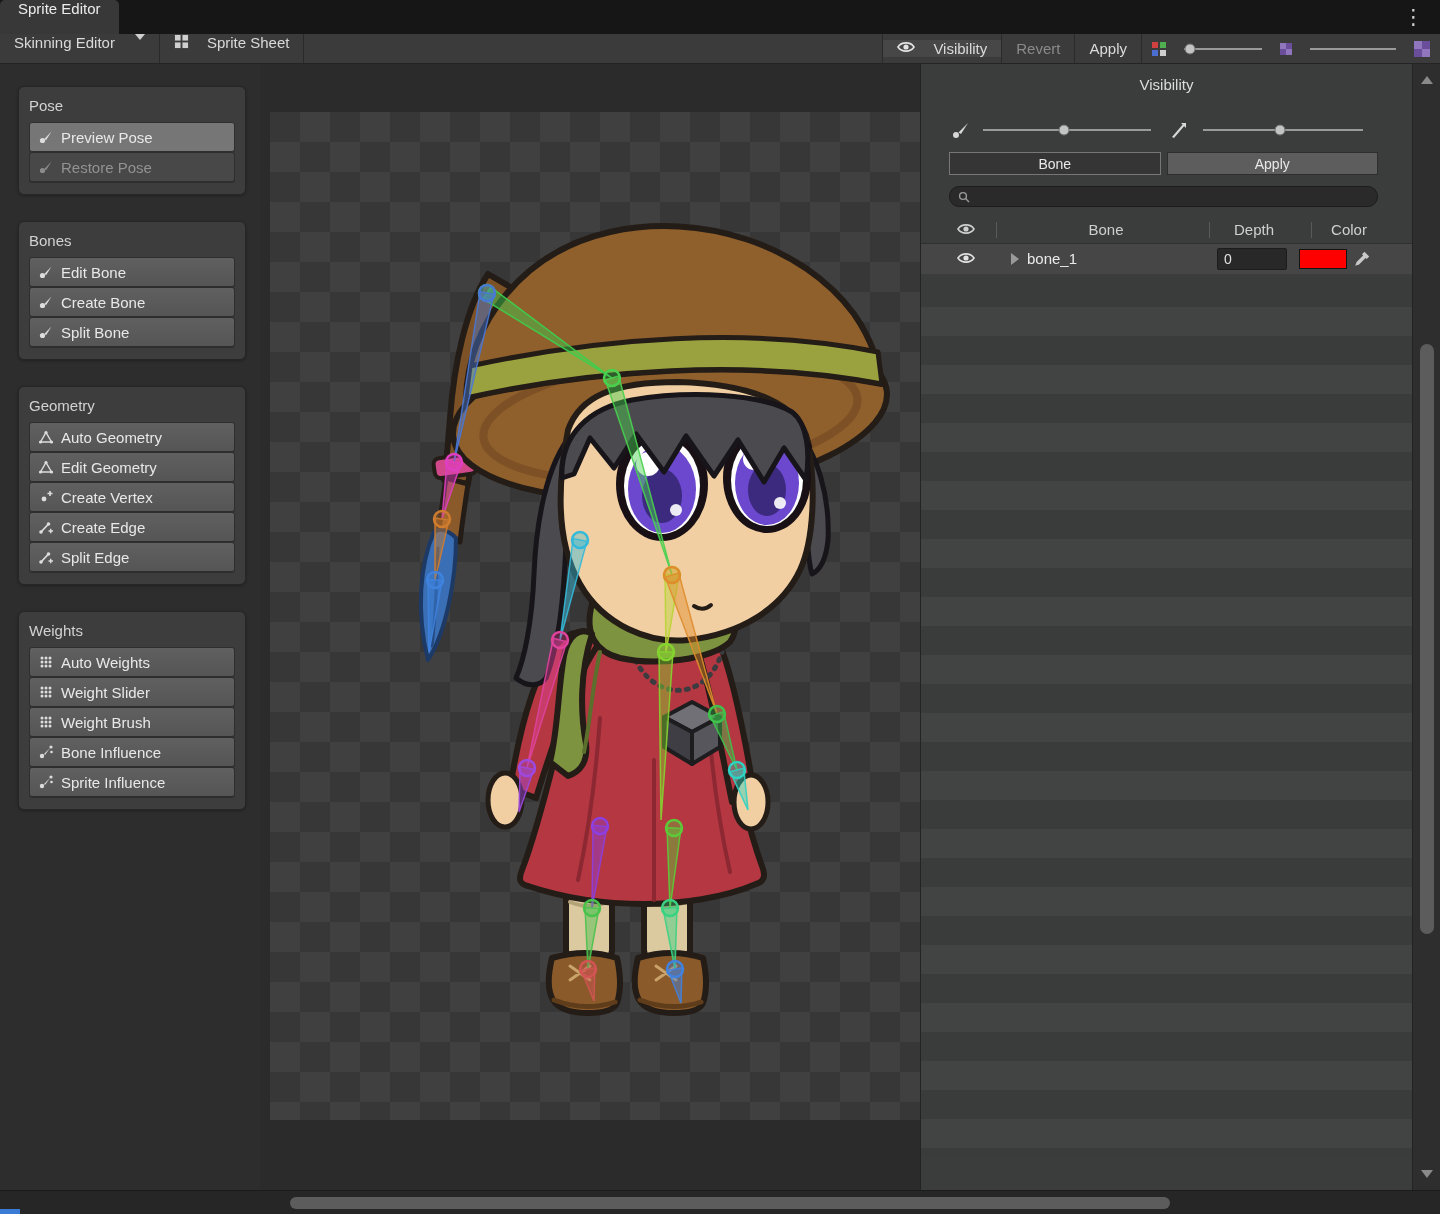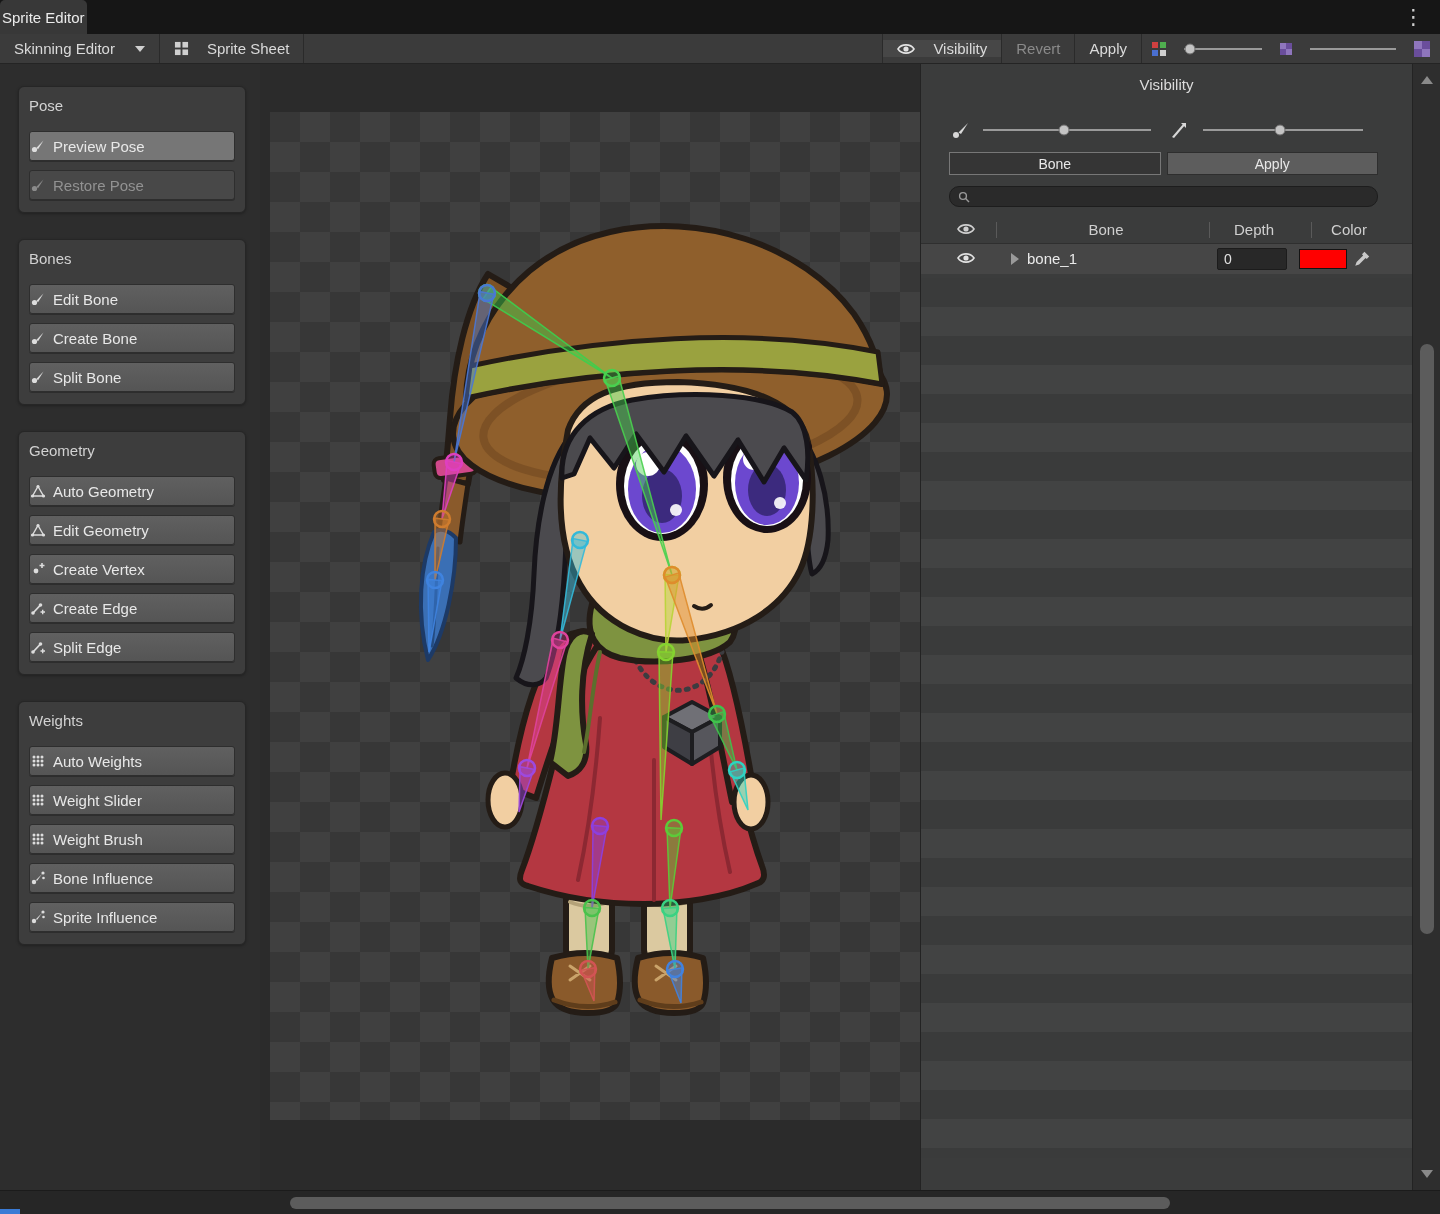--- a/index.html
+++ b/index.html
@@ -2,26 +2,26 @@
 <html><head>
 <meta charset="utf-8">
 <style>
   *{margin:0;padding:0;box-sizing:border-box;user-select:none}
   html,body{background:#1b1b1b}
   body{font-family:"Liberation Sans","DejaVu Sans",sans-serif;color:#e4e4e4}
   #app{position:relative;width:1440px;height:1214px;background:#2d2d2d;overflow:hidden}
 
   
   .tabbar{position:absolute;left:0;top:0;width:1440px;height:34px;background:#161616;display:flex;align-items:flex-end}
-  .tab{height:34px;padding:0 2px;display:flex;align-items:center;background:#383838;color:#ececec;font-size:15px;border-radius:5px 5px 0 0}
+  .tab{height:34px;padding:0 18px;display:flex;align-items:flex-start;background:#383838;color:#ececec;font-size:15px;border-radius:5px 5px 0 0}
   .kebab{position:absolute;right:16px;top:2px;font-size:21px;color:#cfcfcf;line-height:30px;cursor:pointer}
 
   
   .toolbar{position:absolute;left:0;top:34px;width:1440px;height:30px;background:#3b3b3b;border-bottom:1px solid #242424;display:flex;align-items:stretch;font-size:15px}
-  .tb-item{display:flex;align-items:center;gap:18px;padding:0 14px;color:#dadada;cursor:pointer;white-space:nowrap}
+  .tb-item{display:flex;align-items:flex-start;gap:18px;padding:0 14px;color:#dadada;cursor:pointer;white-space:nowrap}
   .tb-item.disabled{color:#8a8a8a}
   .tb-item.vis-active{background:#474747}
   .vsep{width:1px;background:#2a2a2a;height:100%}
   .caret{width:0;height:0;border-left:5px solid transparent;border-right:5px solid transparent;border-top:6px solid #cfcfcf;margin-left:2px}
   .tb-right{margin-left:auto;display:flex;align-items:center}
   .icn{flex:0 0 auto}
   .tb-icon-pad{padding:0 10px;display:flex;align-items:center;cursor:pointer}
 
   
   .uslider{position:relative;height:16px;cursor:pointer}
@@ -30,21 +30,21 @@
   .tb-slider{width:78px;margin:0 8px}
   .tb-slider2{width:86px;margin:0 8px}
 
   
   .main{position:absolute;left:0;top:64px;width:1440px;height:1126px;background:#2d2d2d}
 
   
   .sidebar{position:absolute;left:0;top:0;width:260px;height:100%;padding:22px 0 0 18px}
   .panel{width:228px;background:#3d3d3d;border:1px solid #262626;border-radius:6px;padding:6px 10px 12px;margin-bottom:26px;box-shadow:0 1px 3px rgba(0,0,0,.3)}
   .panel-title{text-align:left;color:#d2d2d2;font-size:15px;padding:4px 0 8px}
-  .tool-btn{display:flex;align-items:center;gap:7px;height:30px;margin-top:9px;padding:0 0;background:linear-gradient(#606060,#555);border:1px solid #2e2e2e;border-radius:3px;color:#e8e8e8;font-size:15px;cursor:pointer;box-shadow:0 1px 0 rgba(0,0,0,.25)}
+  .tool-btn{display:flex;align-items:center;gap:7px;height:30px;padding:0 8px;background:linear-gradient(#606060,#555);border:1px solid #2e2e2e;border-radius:3px;color:#e8e8e8;font-size:15px;cursor:pointer;box-shadow:0 1px 0 rgba(0,0,0,.25)}
   .tool-btn:first-of-type{margin-top:0}
   .tool-btn.active{background:#767676}
   .tool-btn.disabled{background:#484848;color:#929292}
   .tool-btn.disabled .btn-icon{opacity:.45}
   .btn-icon{display:flex;width:16px;height:16px}
   .btn-label{white-space:nowrap}
 
   
   .canvas{position:absolute;left:260px;top:0;width:660px;height:100%;background:#2b2b2b}
   .checker{position:absolute;left:10px;top:48px;width:650px;height:1008px;

